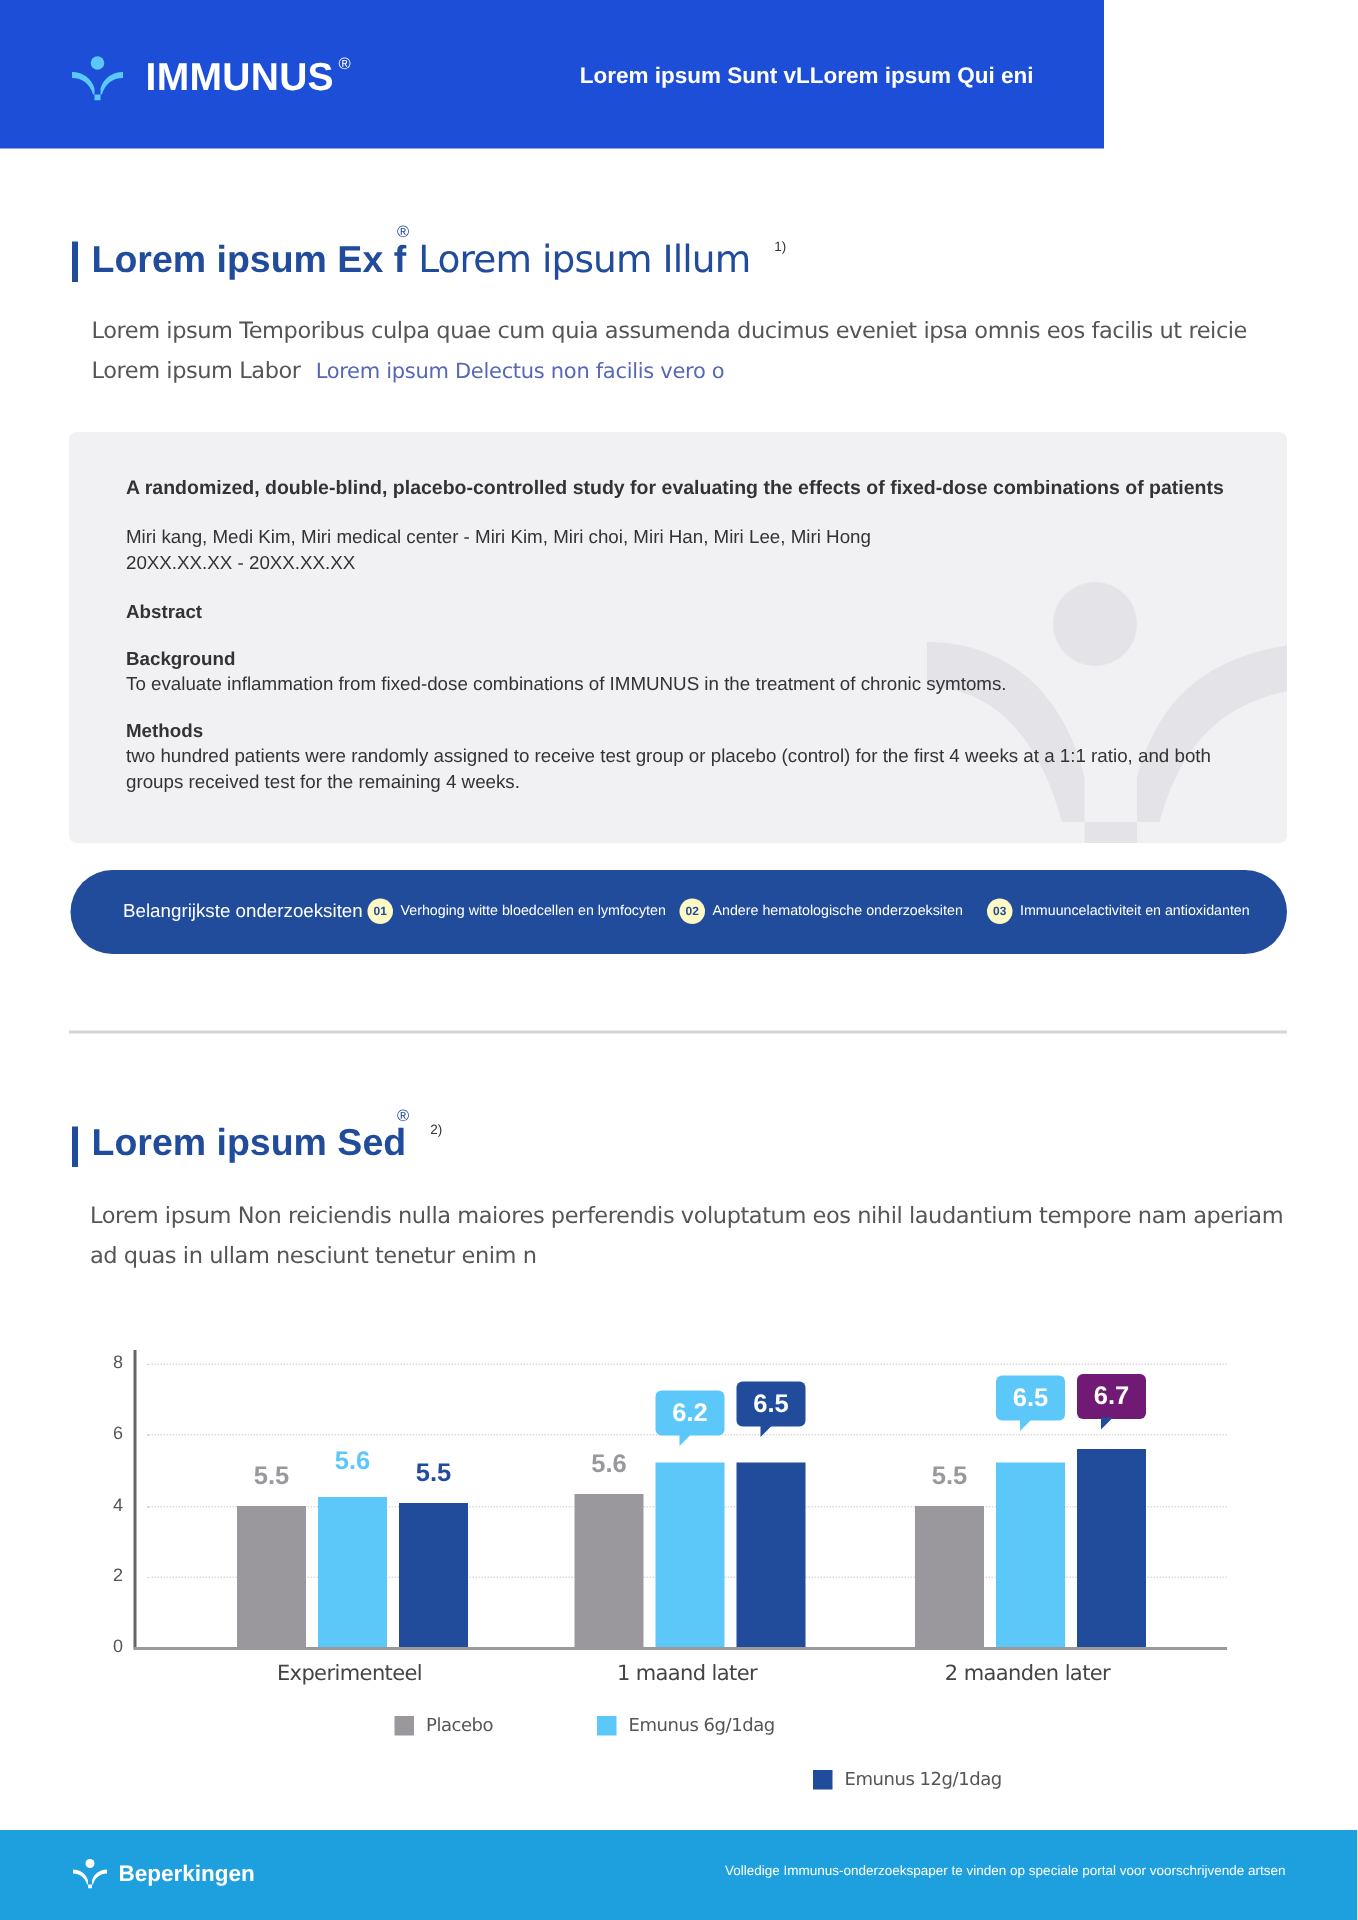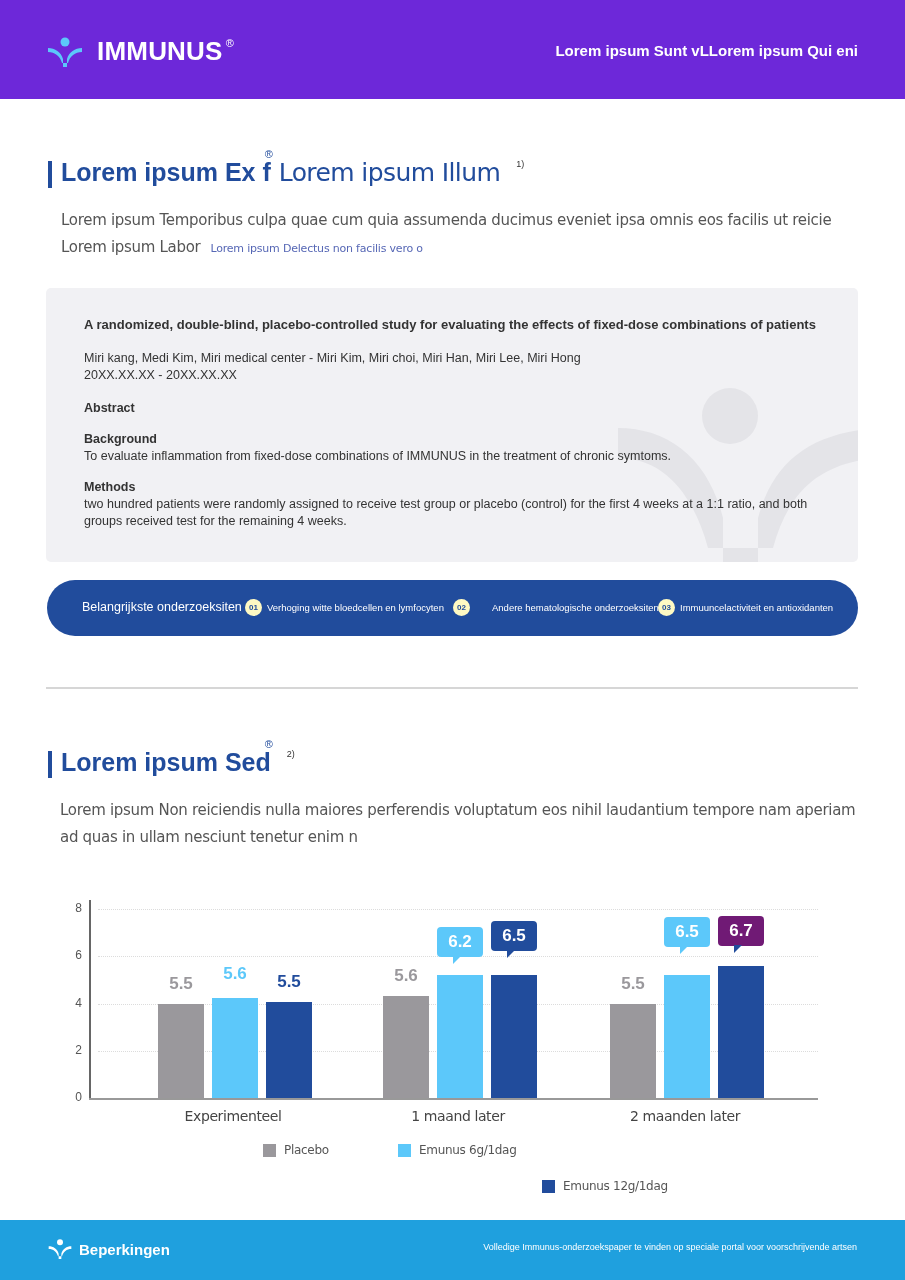--- a/index.html
+++ b/index.html
@@ -1,36 +1,36 @@
 <!DOCTYPE html>
 <html><head>
 <meta charset="utf-8">
 <style>
   * { box-sizing: border-box; margin: 0; padding: 0; }
   html, body { width: 905px; height: 1280px; background: #ffffff; overflow: hidden; }
   body { position: relative; font-family: "Liberation Sans", "DejaVu Sans", sans-serif; color: #444; }
 
   
-  .header { position: absolute; left: 0; top: 0; width: 905px; height: 99px; background: #6d28d9; text-align: right; }
+  .header { position: absolute; left: 0; top: 0; width: 736px; height: 99px; background: #1d4ed8; text-align: right; }
   .logo { position: absolute; left: 47px; top: 36px; display: flex; align-items: center; }
   .logo-icon { width: 36px; height: 30px; }
   .logo-text { color: #fff; font-weight: bold; font-size: 26px; margin-left: 14px; letter-spacing: 0.2px; }
   .logo-reg { color: #fff; font-size: 11px; position: relative; top: -9px; margin-left: 3px; }
   .header-tagline { position: absolute; right: 47px; top: 42px; color: #fff; font-weight: bold; font-size: 15px; }
 
   
   .section-title { position: absolute; left: 48px; display: flex; align-items: baseline; }
   .section-title .bar { position: absolute; left: 0; top: 3px; width: 4px; height: 27px; background: #214c9c; }
   .section-title .bold { font-weight: bold; color: #214c9c; font-size: 25px; margin-left: 13px; position: relative; }
   .section-title .reg-mark { position: absolute; right: -2px; top: -10px; font-size: 11px; color: #214c9c; font-weight: normal; }
   .section-title .light { color: #214c9c; font-size: 25px; margin-left: 8px; font-family: "DejaVu Sans", sans-serif; font-weight: normal; letter-spacing: -0.6px; }
   .section-title .footnote { font-size: 9px; color: #333; position: relative; top: -14px; margin-left: 16px; }
 
   .para { position: absolute; left: 61px; width: 800px; font-size: 15px; color: #555; line-height: 27px; font-family: "DejaVu Sans", sans-serif; letter-spacing: -0.3px; }
-  .para .small-link { font-size: 11px; color: #5667b5; margin-left: 10px; letter-spacing: -0.2px; }
+  .para .small-link { font-size: 14px; color: #5667b5; margin-left: 10px; letter-spacing: -0.2px; }
 
   
   .abstract { position: absolute; left: 46px; top: 288px; width: 812px; height: 274px; background: #f1f1f4; border-radius: 5px; overflow: hidden; }
   .abstract .watermark { position: absolute; right: -10px; top: 100px; width: 260px; height: 190px; }
   .abstract .content { position: absolute; left: 38px; top: 28px; width: 740px; font-family: "Liberation Sans", sans-serif; color: #333; font-size: 12.5px; line-height: 17px; }
   .abstract .title { font-weight: bold; font-size: 13px; line-height: 17px; }
   .abstract .authors { margin-top: 17px; }
   .abstract .h { font-weight: bold; margin-top: 14px; }
 
   
@@ -106,21 +106,21 @@
     <div>two hundred patients were randomly assigned to receive test group or placebo (control) for the first 4 weeks at a 1:1 ratio, and both groups received test for the remaining 4 weeks.</div>
   </div>
 </div>
 
 <div class="pill">
   <span class="pill-title">Belangrijkste onderzoeksiten</span>
   <div class="pill-item" style="left:198px;">
     <span class="pill-num">01</span>
     <span class="pill-label">Verhoging witte bloedcellen en lymfocyten</span>
   </div>
-  <div class="pill-item" style="left:406px;gap:17px;">
+  <div class="pill-item" style="left:406px;">
     <span class="pill-num">02</span>
     <span class="pill-label">Andere hematologische onderzoeksiten</span>
   </div>
   <div class="pill-item" style="left:611px;">
     <span class="pill-num">03</span>
     <span class="pill-label">Immuuncelactiviteit en antioxidanten</span>
   </div>
 </div>
 
 <div class="divider"></div>

